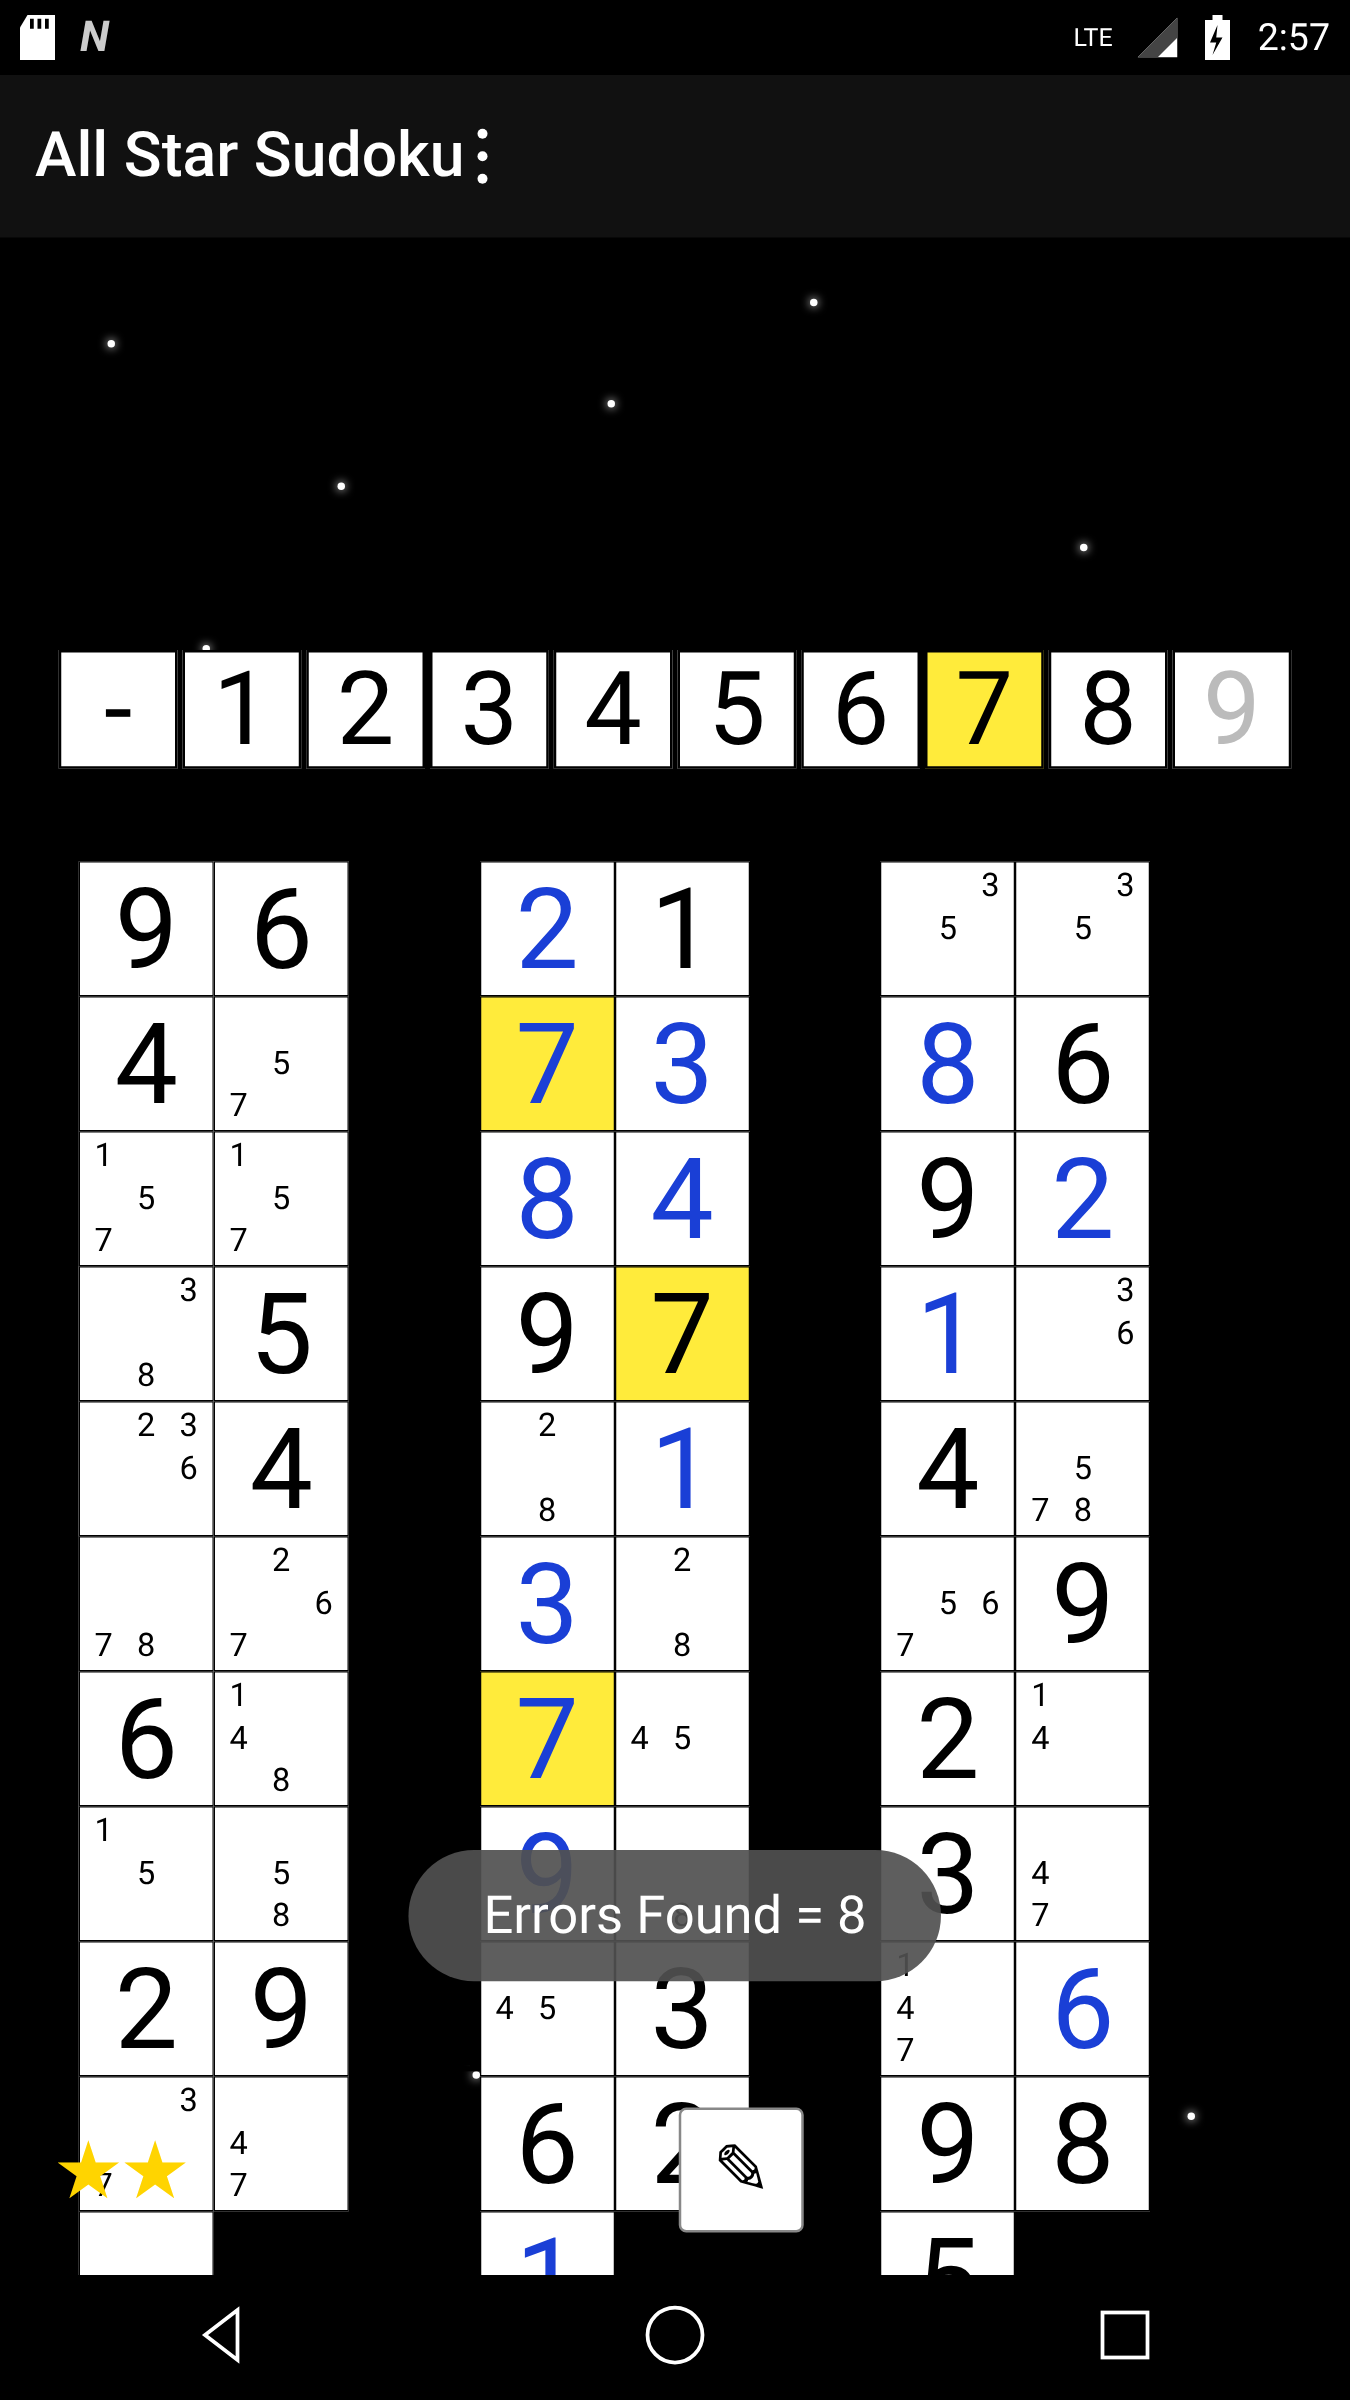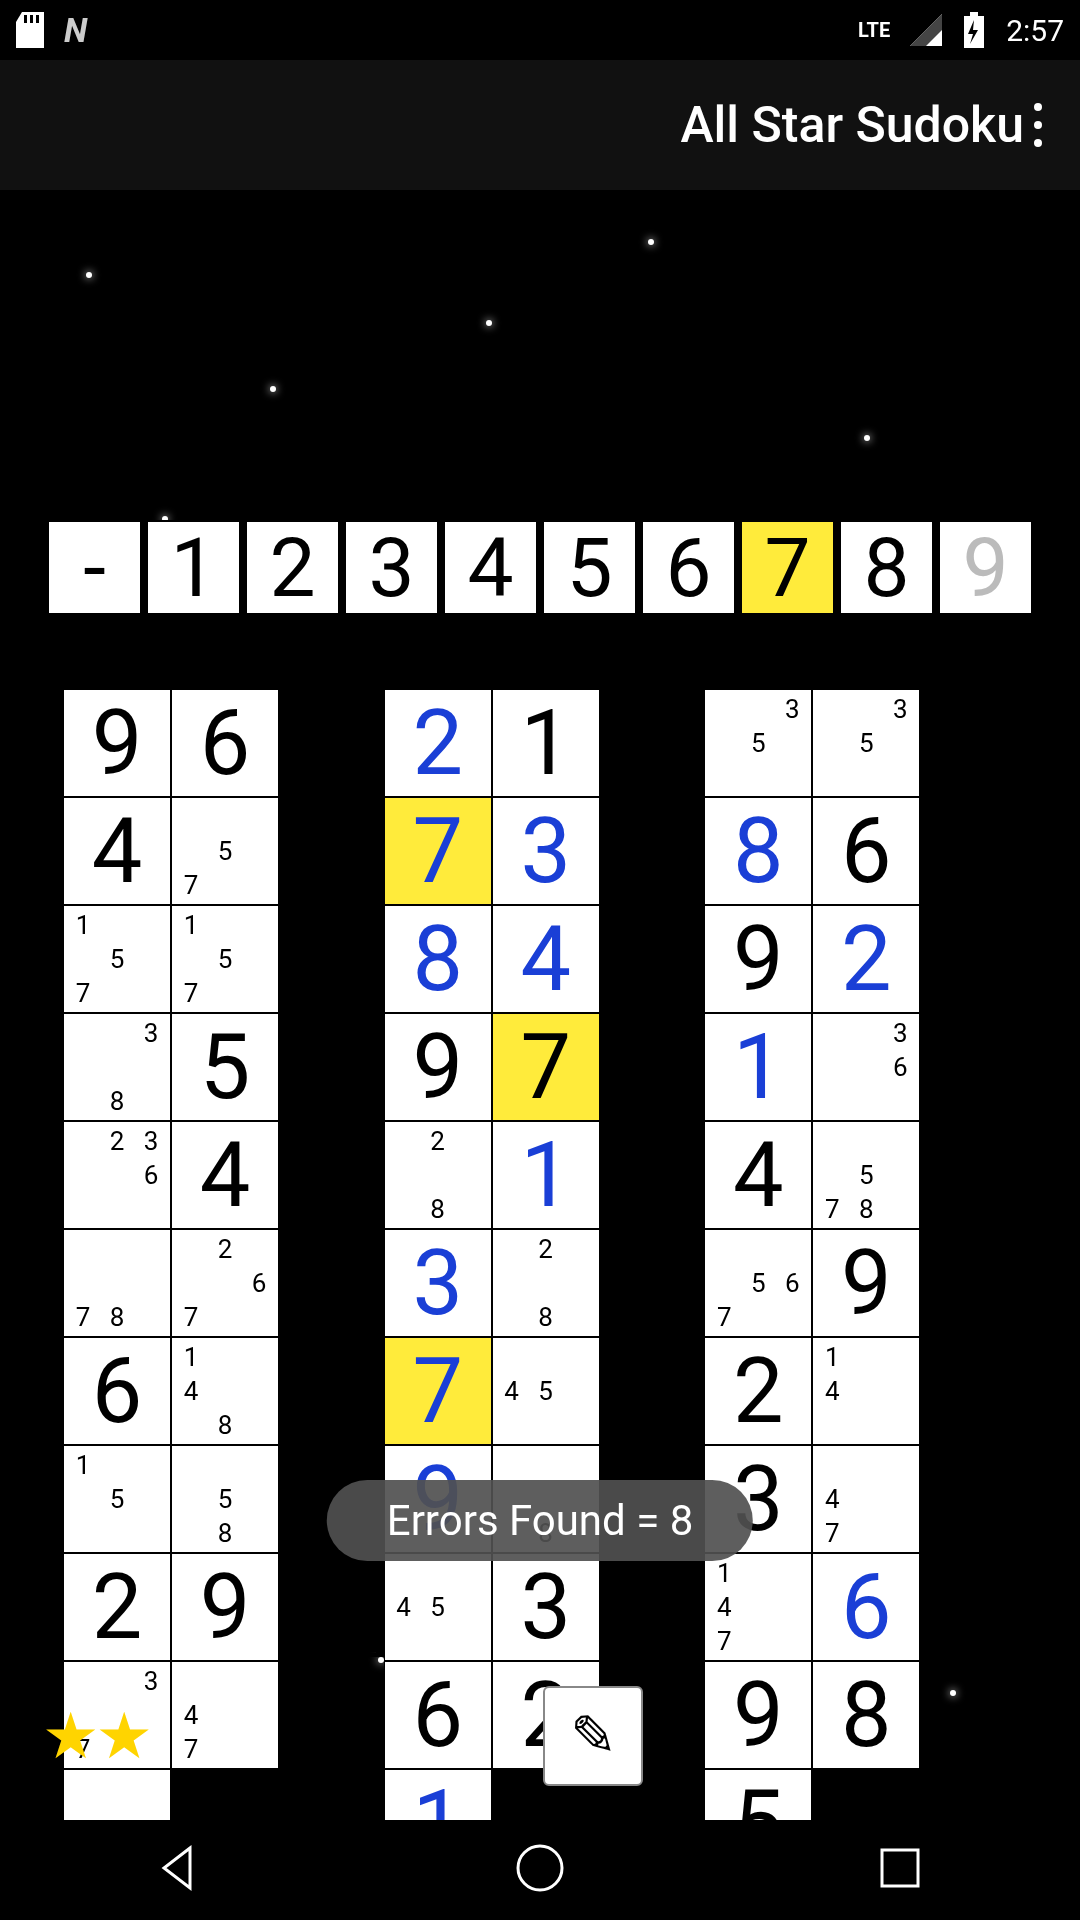--- a/index.html
+++ b/index.html
@@ -3,21 +3,21 @@
 <meta charset="utf-8">
 <style>
   * { margin:0; padding:0; box-sizing:border-box; }
   html, body { width:1080px; height:1920px; overflow:hidden; background:#000; font-family:Roboto, Arial, sans-serif; }
   .screen { width:1080px; height:1920px; position:relative; background:#000; }
   
   .status-bar { height:60px; background:#000; display:flex; justify-content:space-between; align-items:center; padding:0 16px; color:#fff; font-size:30px; }
   .status-left, .status-right { display:flex; align-items:center; gap:20px; }
   .icon-sd, .icon-n, .icon-lte, .icon-signal, .icon-batt { display:inline-flex; align-items:center; justify-content:center; }
   
-  .app-bar { height:130px; background:#111; display:flex; justify-content:flex-end; align-items:center; padding:0 28px; color:#fff; font-size:50px; font-weight:500; }
+  .app-bar { height:130px; background:#111; display:flex; justify-content:flex-start; align-items:center; padding:0 28px; color:#fff; font-size:50px; font-weight:500; }
   .more-dots { display:flex; flex-direction:column; gap:10px; padding:10px; }
   .more-dots span { width:8px; height:8px; background:#fff; border-radius:50%; }
   
   .playfield { position:relative; height:1630px; background:#000 radial-gradient(circle at 20% 30%, #fff3 1px, transparent 2px),
                radial-gradient(circle at 70% 60%, #fff3 1px, transparent 2px),
                radial-gradient(circle at 50% 80%, #fff3 1px, transparent 2px); }
   .stars-layer { position:absolute; inset:0; }
   .stars-layer .star { position:absolute; width:6px; height:6px; background:#fff; border-radius:50%; box-shadow:0 0 8px #fff; }
   
   .picker { position:absolute; top:330px; left:50%; transform:translateX(-50%); display:flex; gap:4px; }
@@ -27,21 +27,21 @@
   
   .board { position:absolute; top:490px; left:50%; transform:translateX(-50%); width:972px; height:972px; background:#000; border:5px solid #000; }
   .box-row { display:flex; height:324px; }
   .box { width:324px; height:324px; border:4px solid #000; display:flex; flex-wrap:wrap; }
   .cell { width:108px; height:108px; border:1px solid #000; background:#fff; position:relative; display:flex; align-items:center; justify-content:center; font-size:90px; color:#000; }
   .cell.blue { color:#1a3fd6; }
   .cell.hl { background:#ffeb3b; }
   .cell .candidates { position:absolute; inset:2px; display:grid; grid-template-columns:repeat(3,1fr); grid-template-rows:repeat(3,1fr); font-size:26px; color:#000; }
   .cell .candidates span { display:flex; align-items:center; justify-content:center; }
   
-  .toast { position:absolute; top:1290px; left:50%; transform:translateX(-50%); background:rgba(80,80,80,.92); color:#fff; font-size:42px; padding:16px 60px; border-radius:60px; }
+  .toast { position:absolute; top:1290px; left:50%; transform:translateX(-50%); background:rgba(80,80,80,.92); color:#fff; font-size:42px; padding:28px 60px; border-radius:60px; }
   
   .footer { position:absolute; top:1496px; left:42px; right:42px; display:flex; align-items:center; justify-content:space-between; }
   .stars-rating { color:#ffd400; font-size:64px; letter-spacing:-4px; }
   .pencil-btn { width:100px; height:100px; background:#fff; border:2px solid #888; border-radius:6px; display:flex; align-items:center; justify-content:center; font-size:56px; }
   
   .nav-bar { position:absolute; bottom:0; left:0; right:0; height:100px; background:#000; display:flex; justify-content:space-around; align-items:center; }
   .nav-bar svg { width:56px; height:56px; }
 </style>
 </head>
 <body>
@@ -54,21 +54,21 @@
         <svg width="28" height="36" viewBox="0 0 28 36">
             <path fill="#fff" d="M6 0h22v36H0V10z"></path>
             <rect x="8" y="3" width="3" height="8" fill="#000"></rect>
             <rect x="14" y="3" width="3" height="8" fill="#000"></rect>
             <rect x="20" y="3" width="3" height="8" fill="#000"></rect>
           </svg>
       </span>
       <span class="icon-n" style="font-weight:bold;font-style:italic;font-size:34px;color:#ccc">N</span>
     </div>
     <div class="status-right">
-      <span class="icon-lte" style="font-size:20px;font-weight:bold">LTE</span>
+      <span class="icon-lte" style="font-size:20px;font-weight:normal">LTE</span>
       <span class="icon-signal">
         <svg width="32" height="32" viewBox="0 0 32 32">
             <path fill="#fff" d="M0 32L32 0v32z"></path>
             <path fill="#444" d="M0 32L32 0v16L16 32z"></path>
           </svg>
       </span>
       <span class="icon-batt">
         <svg width="24" height="36" viewBox="0 0 24 36">
             <rect x="2" y="4" width="20" height="32" fill="#fff"></rect>
             <rect x="8" y="0" width="8" height="4" fill="#fff"></rect>

